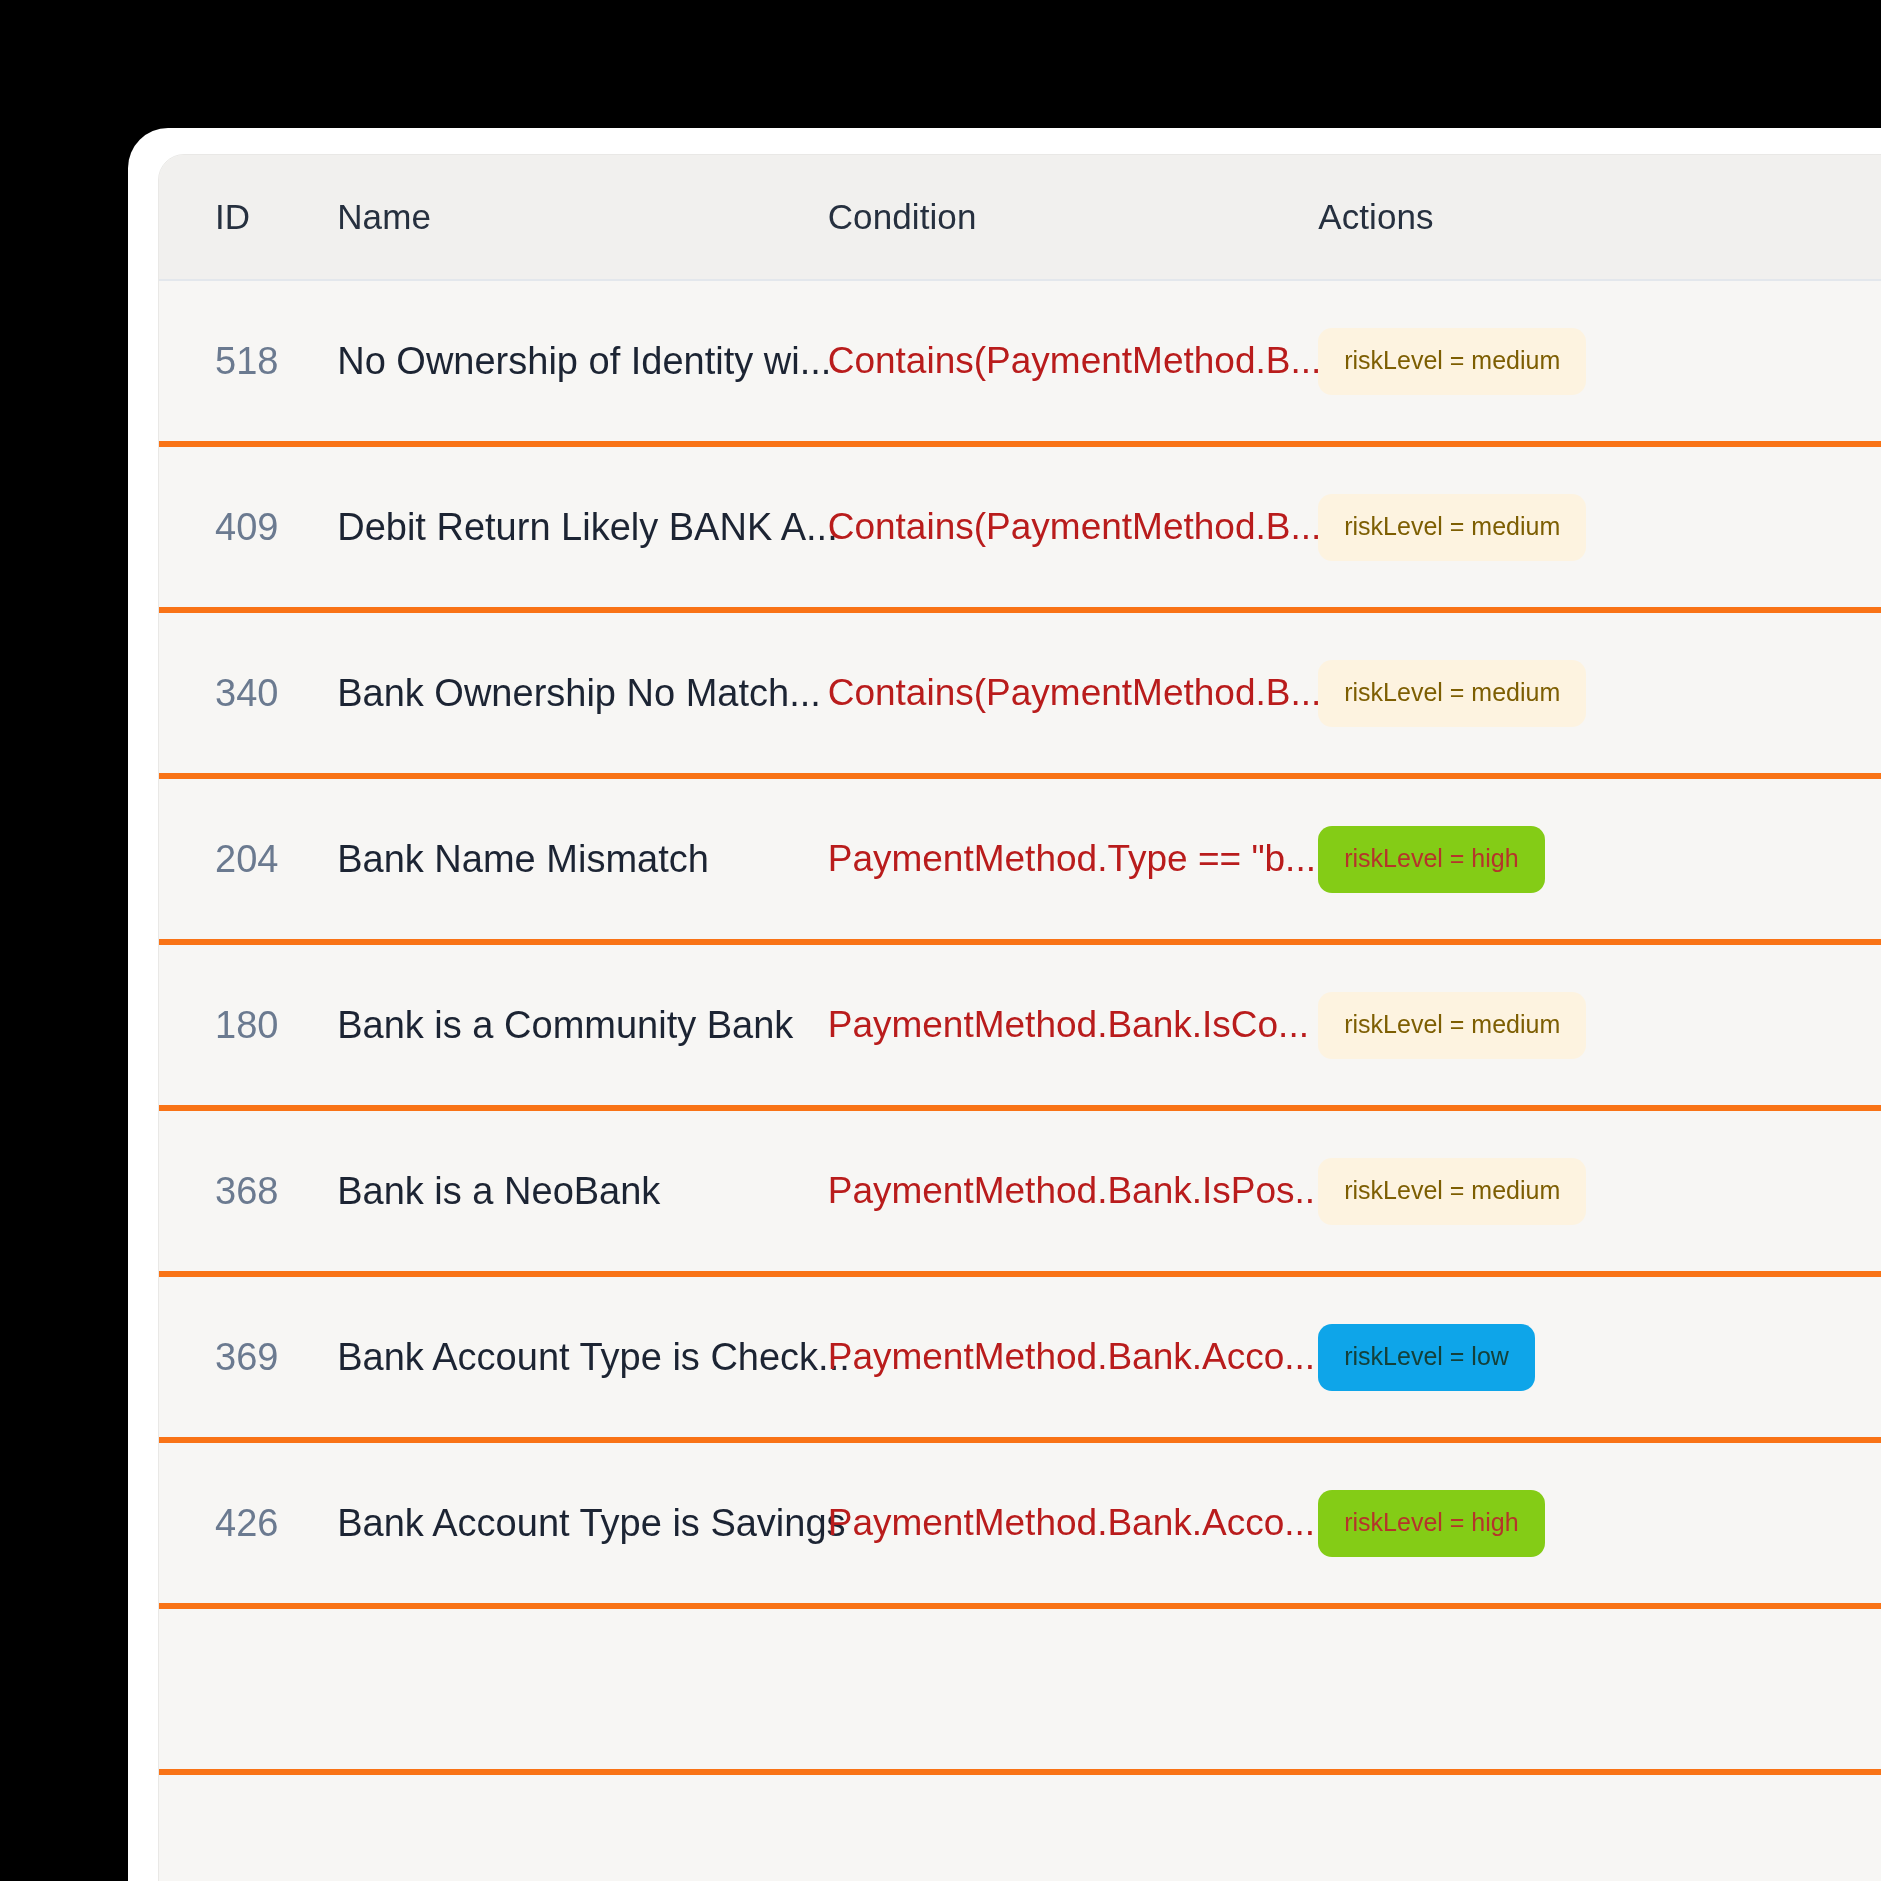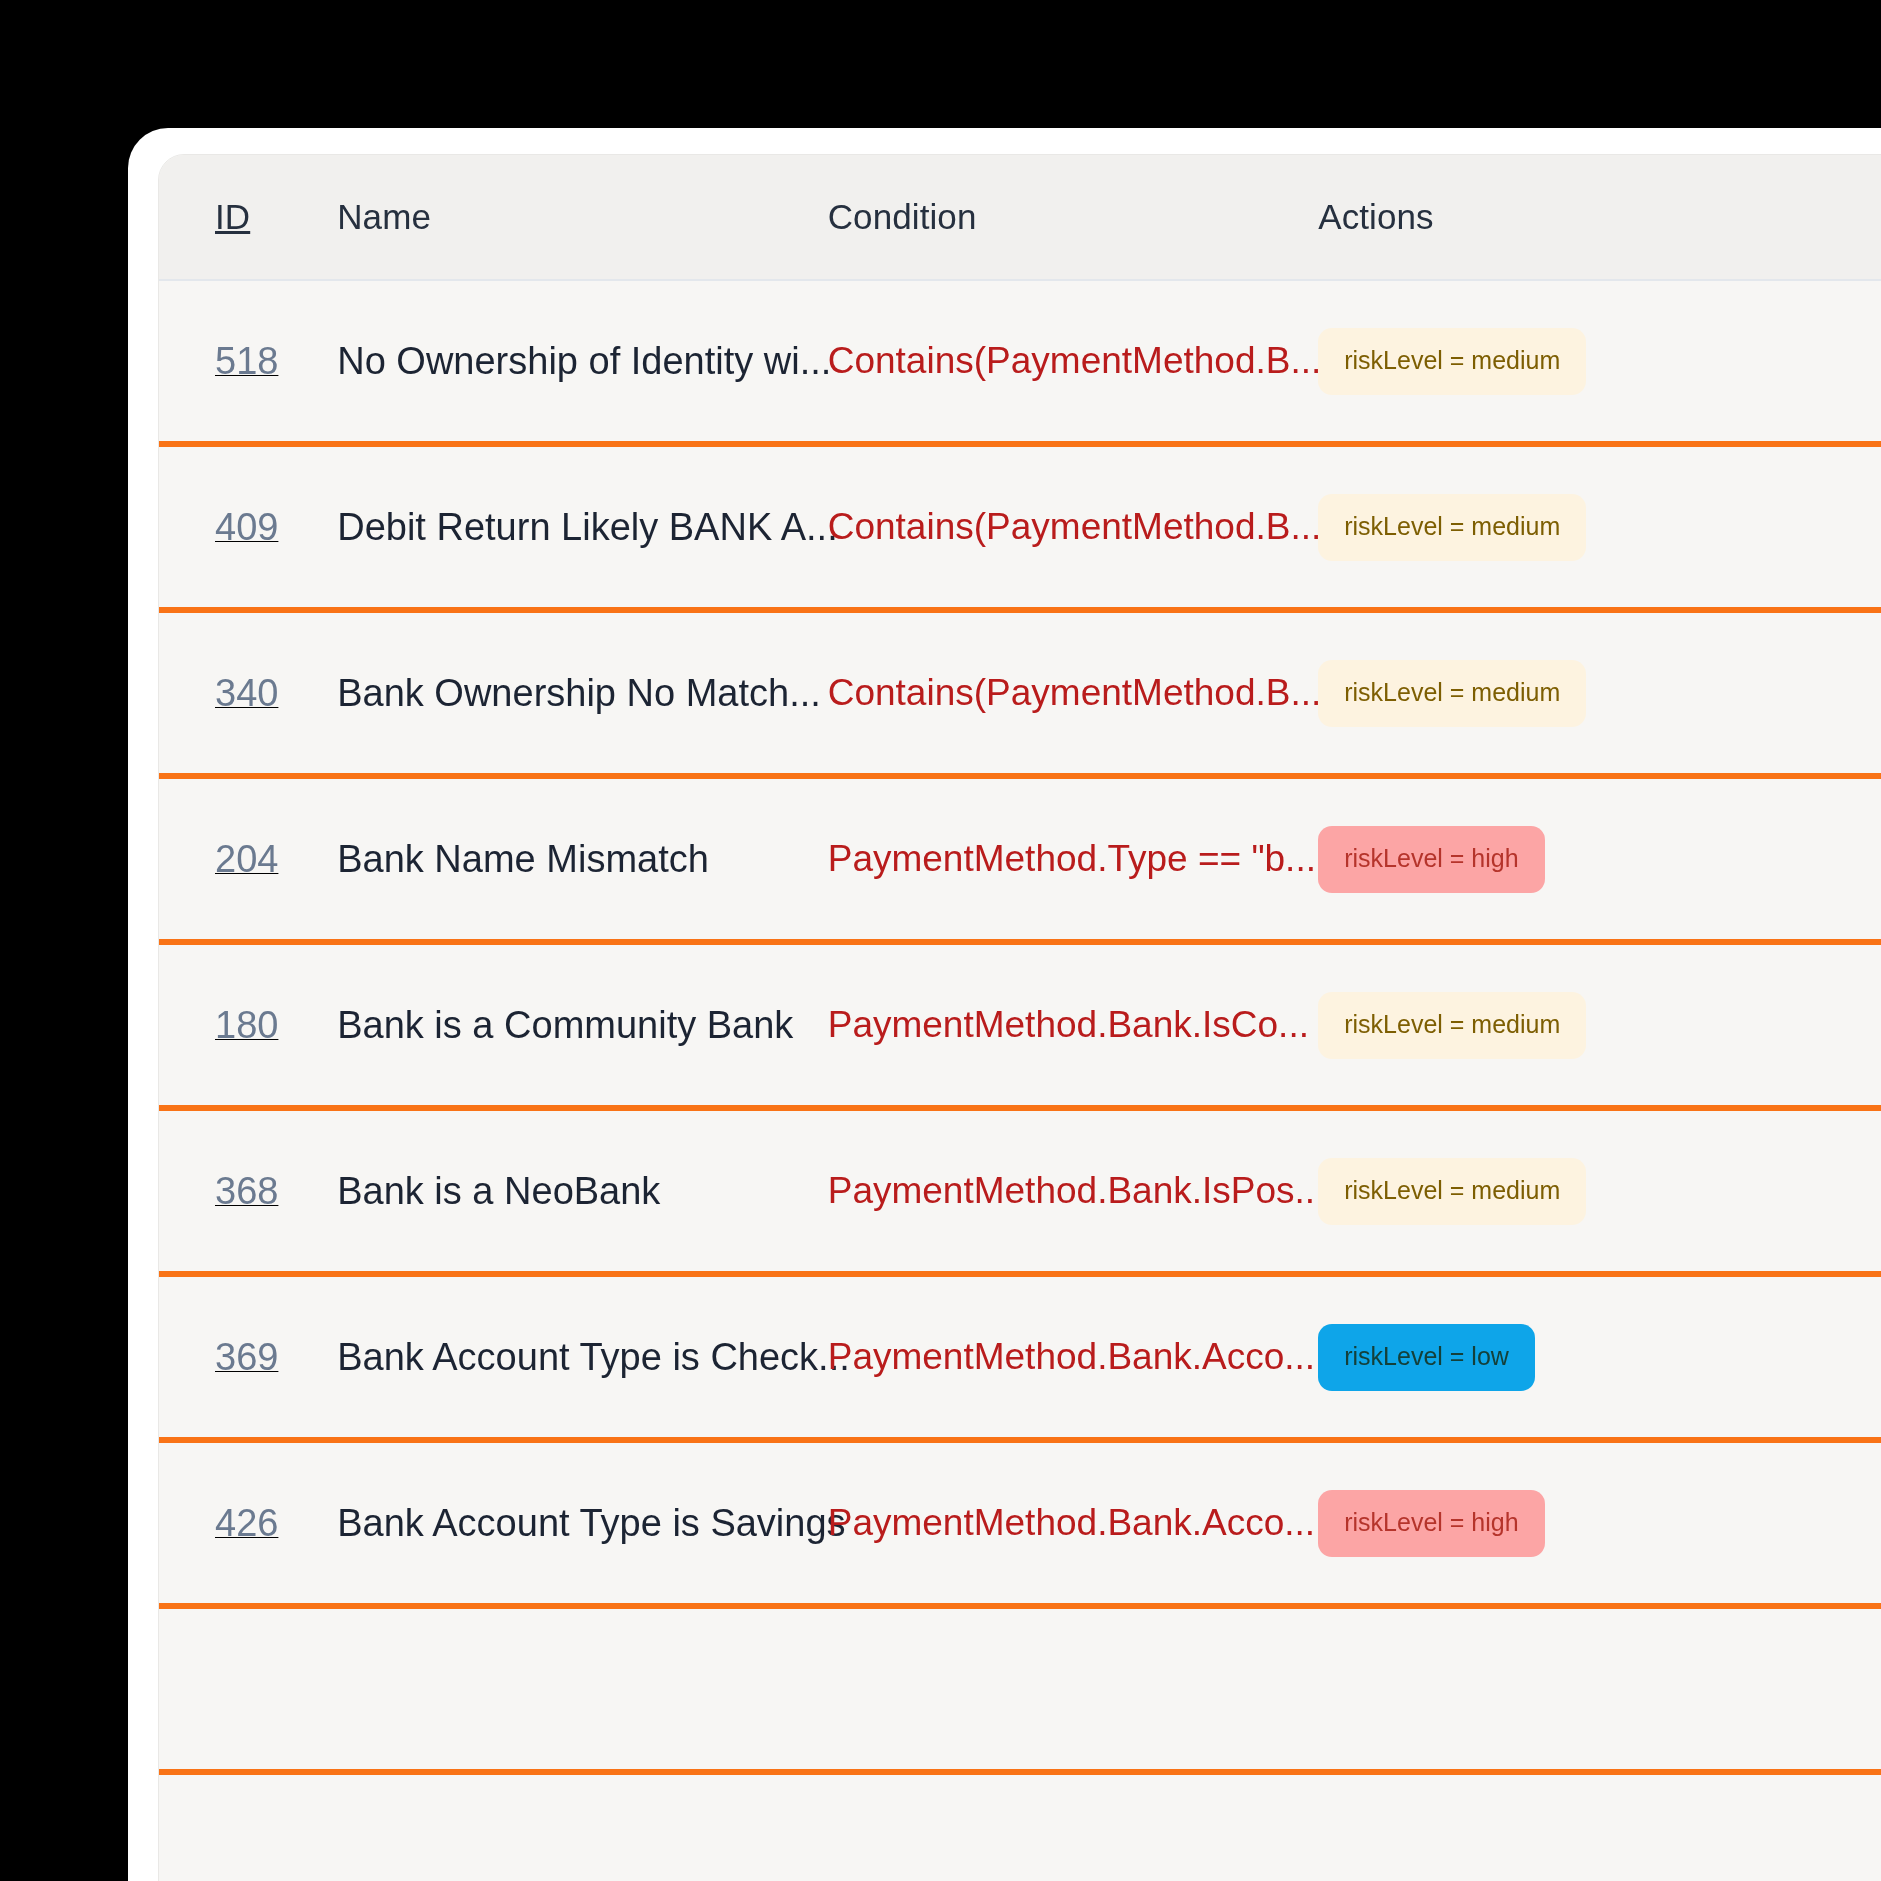--- a/index.html
+++ b/index.html
@@ -76,21 +76,21 @@
   }
 
   .tbl tbody td {
     border-bottom: 6px solid #f97316;
     padding: 0;
     vertical-align: middle;
     height: 160px;
   }
 
   
-  .col-id     { width: 122px; padding-left: 56px !important; text-decoration: underline; }
+  .col-id     { width: 122px; padding-left: 56px !important; }
   .col-name   { width: 490px; margin-top: 12px; }
   .col-cond   { width: 490px; margin-left: 30px; }
   .col-action { width: 700px; }
 
   .cell-id {
     font-size: 38px;
     color: #6b7a90;
     white-space: nowrap;
   }
 
@@ -121,21 +121,21 @@
     border-radius: 14px;
     white-space: nowrap;
   }
 
   .badge.medium {
     background: #fdf3e0;
     color: #7d5e02;
   }
 
   .badge.high {
-    background: #fca5a5;
+    background: #84cc16;
     color: #b5342b;
   }
 
   .badge.low {
     background: #0ea5e9;
     color: #14403a;
   }
 </style>
 </head>
 <body>

